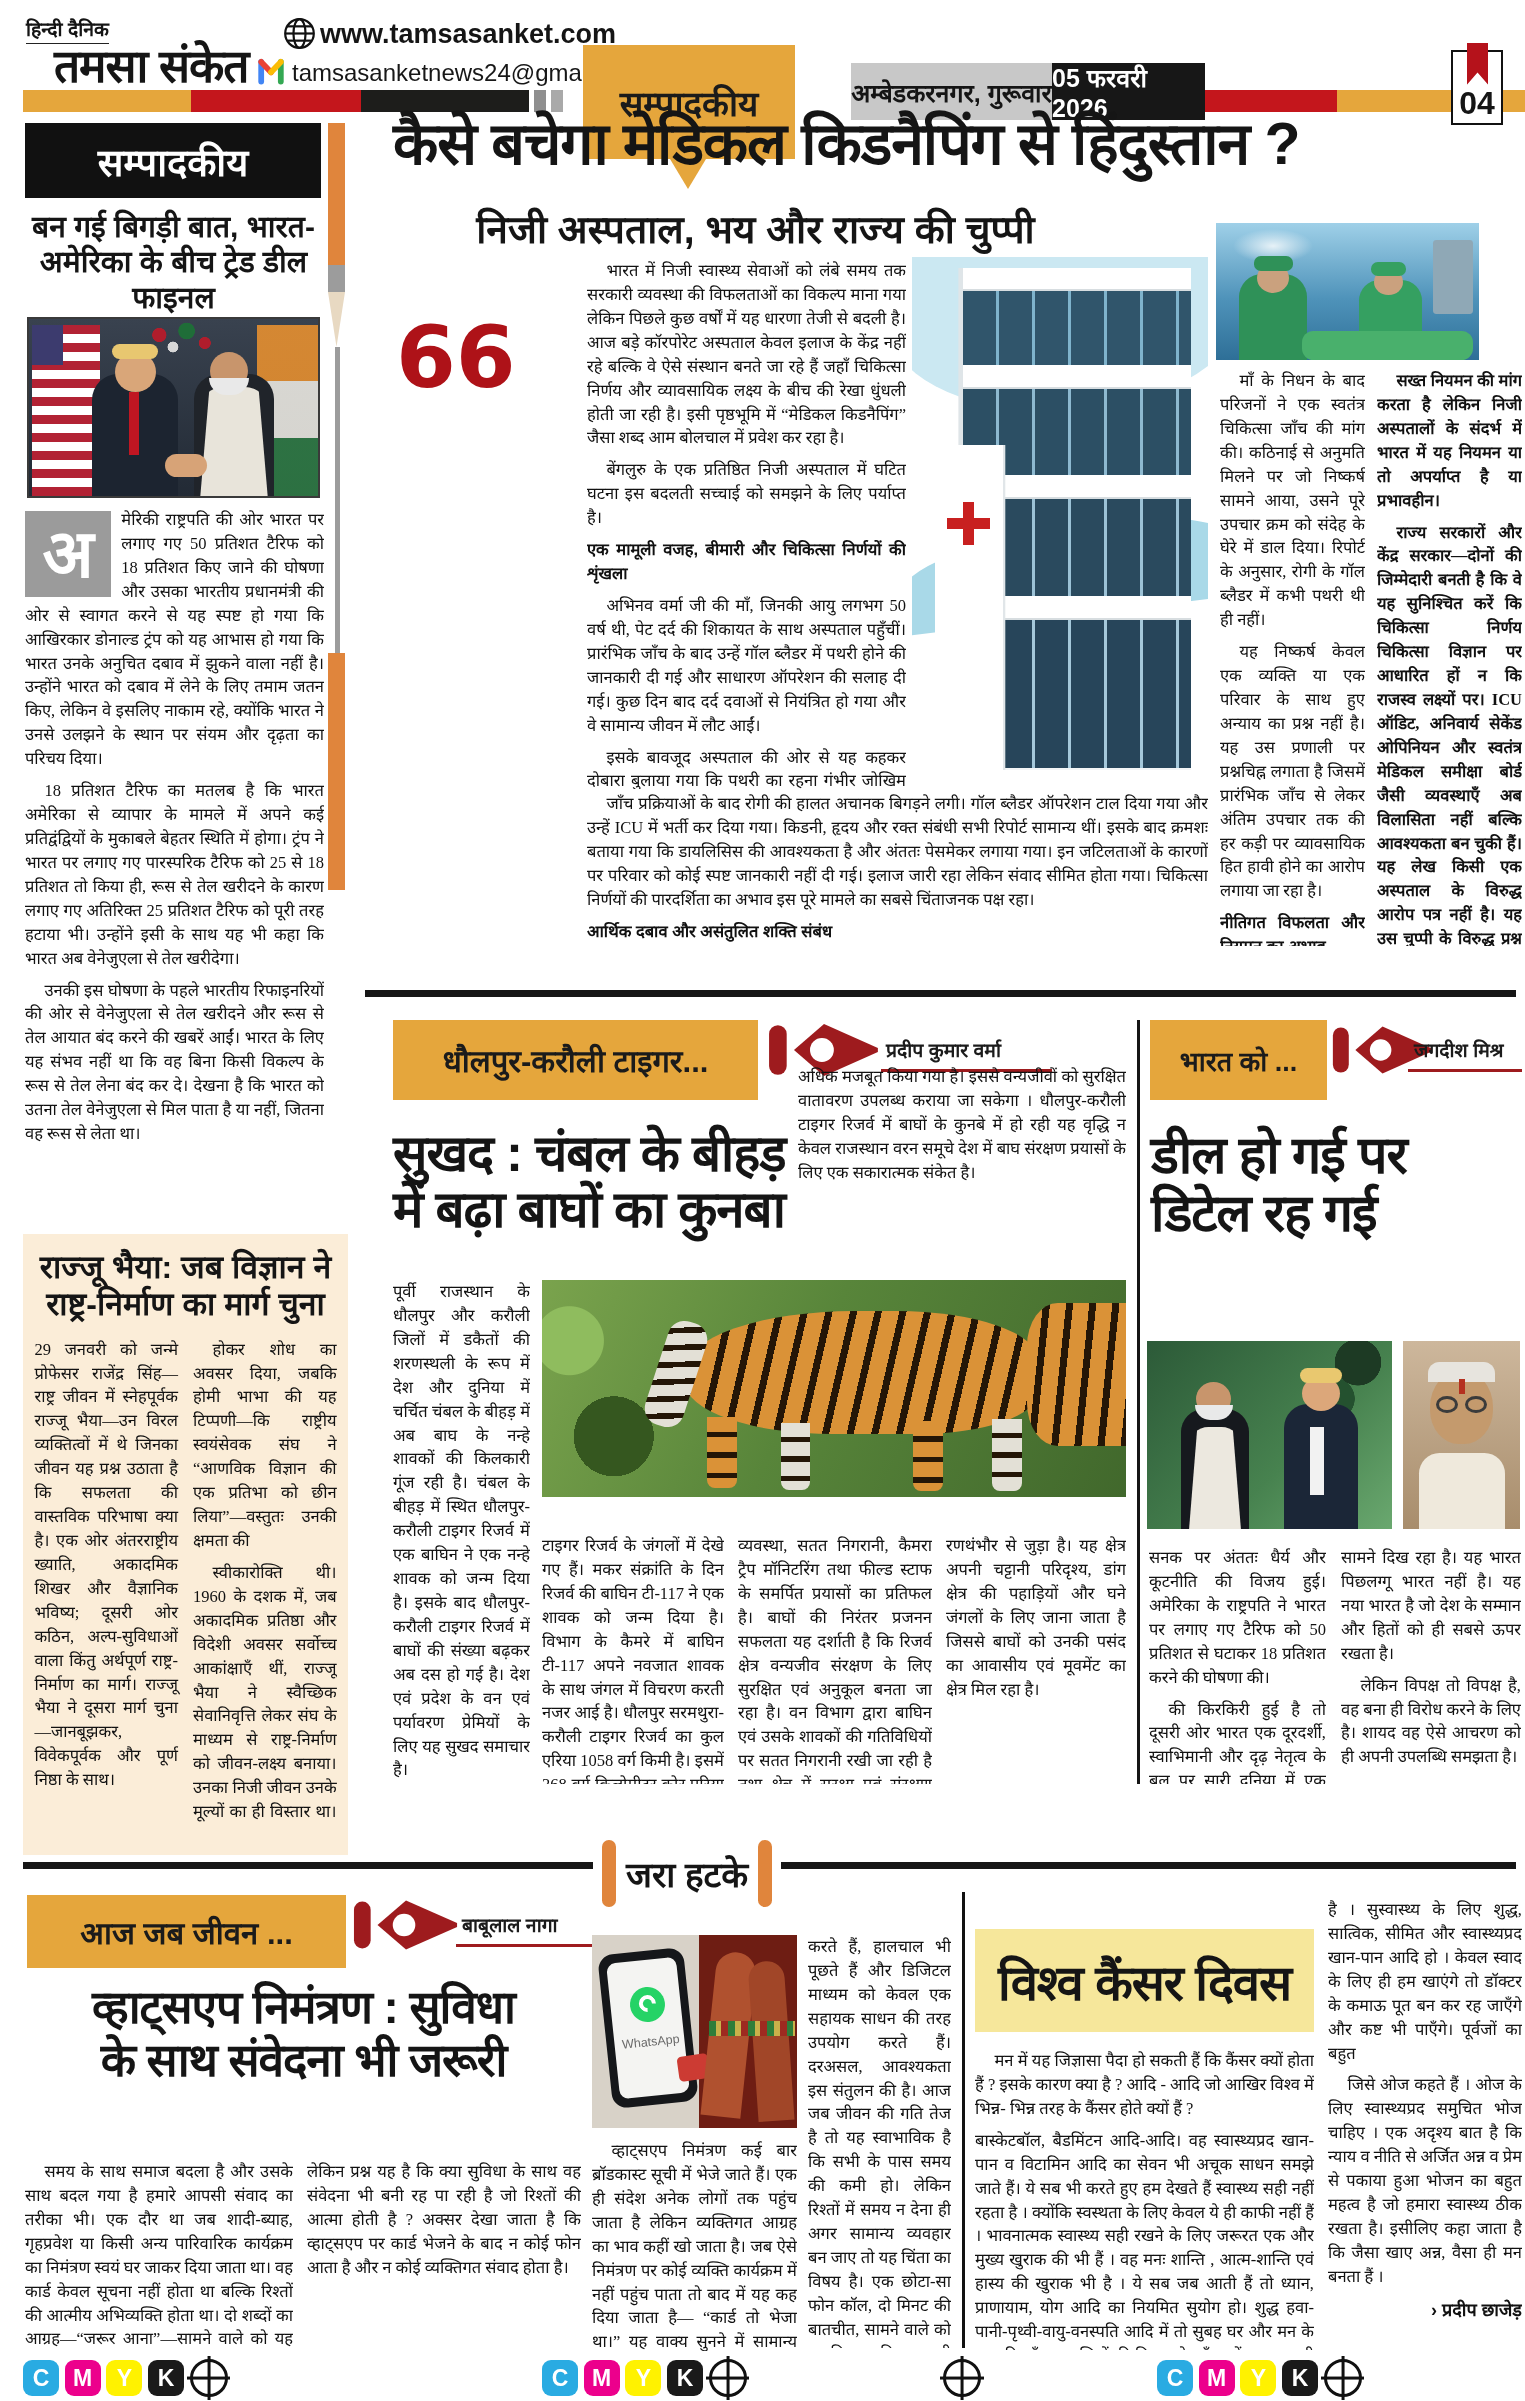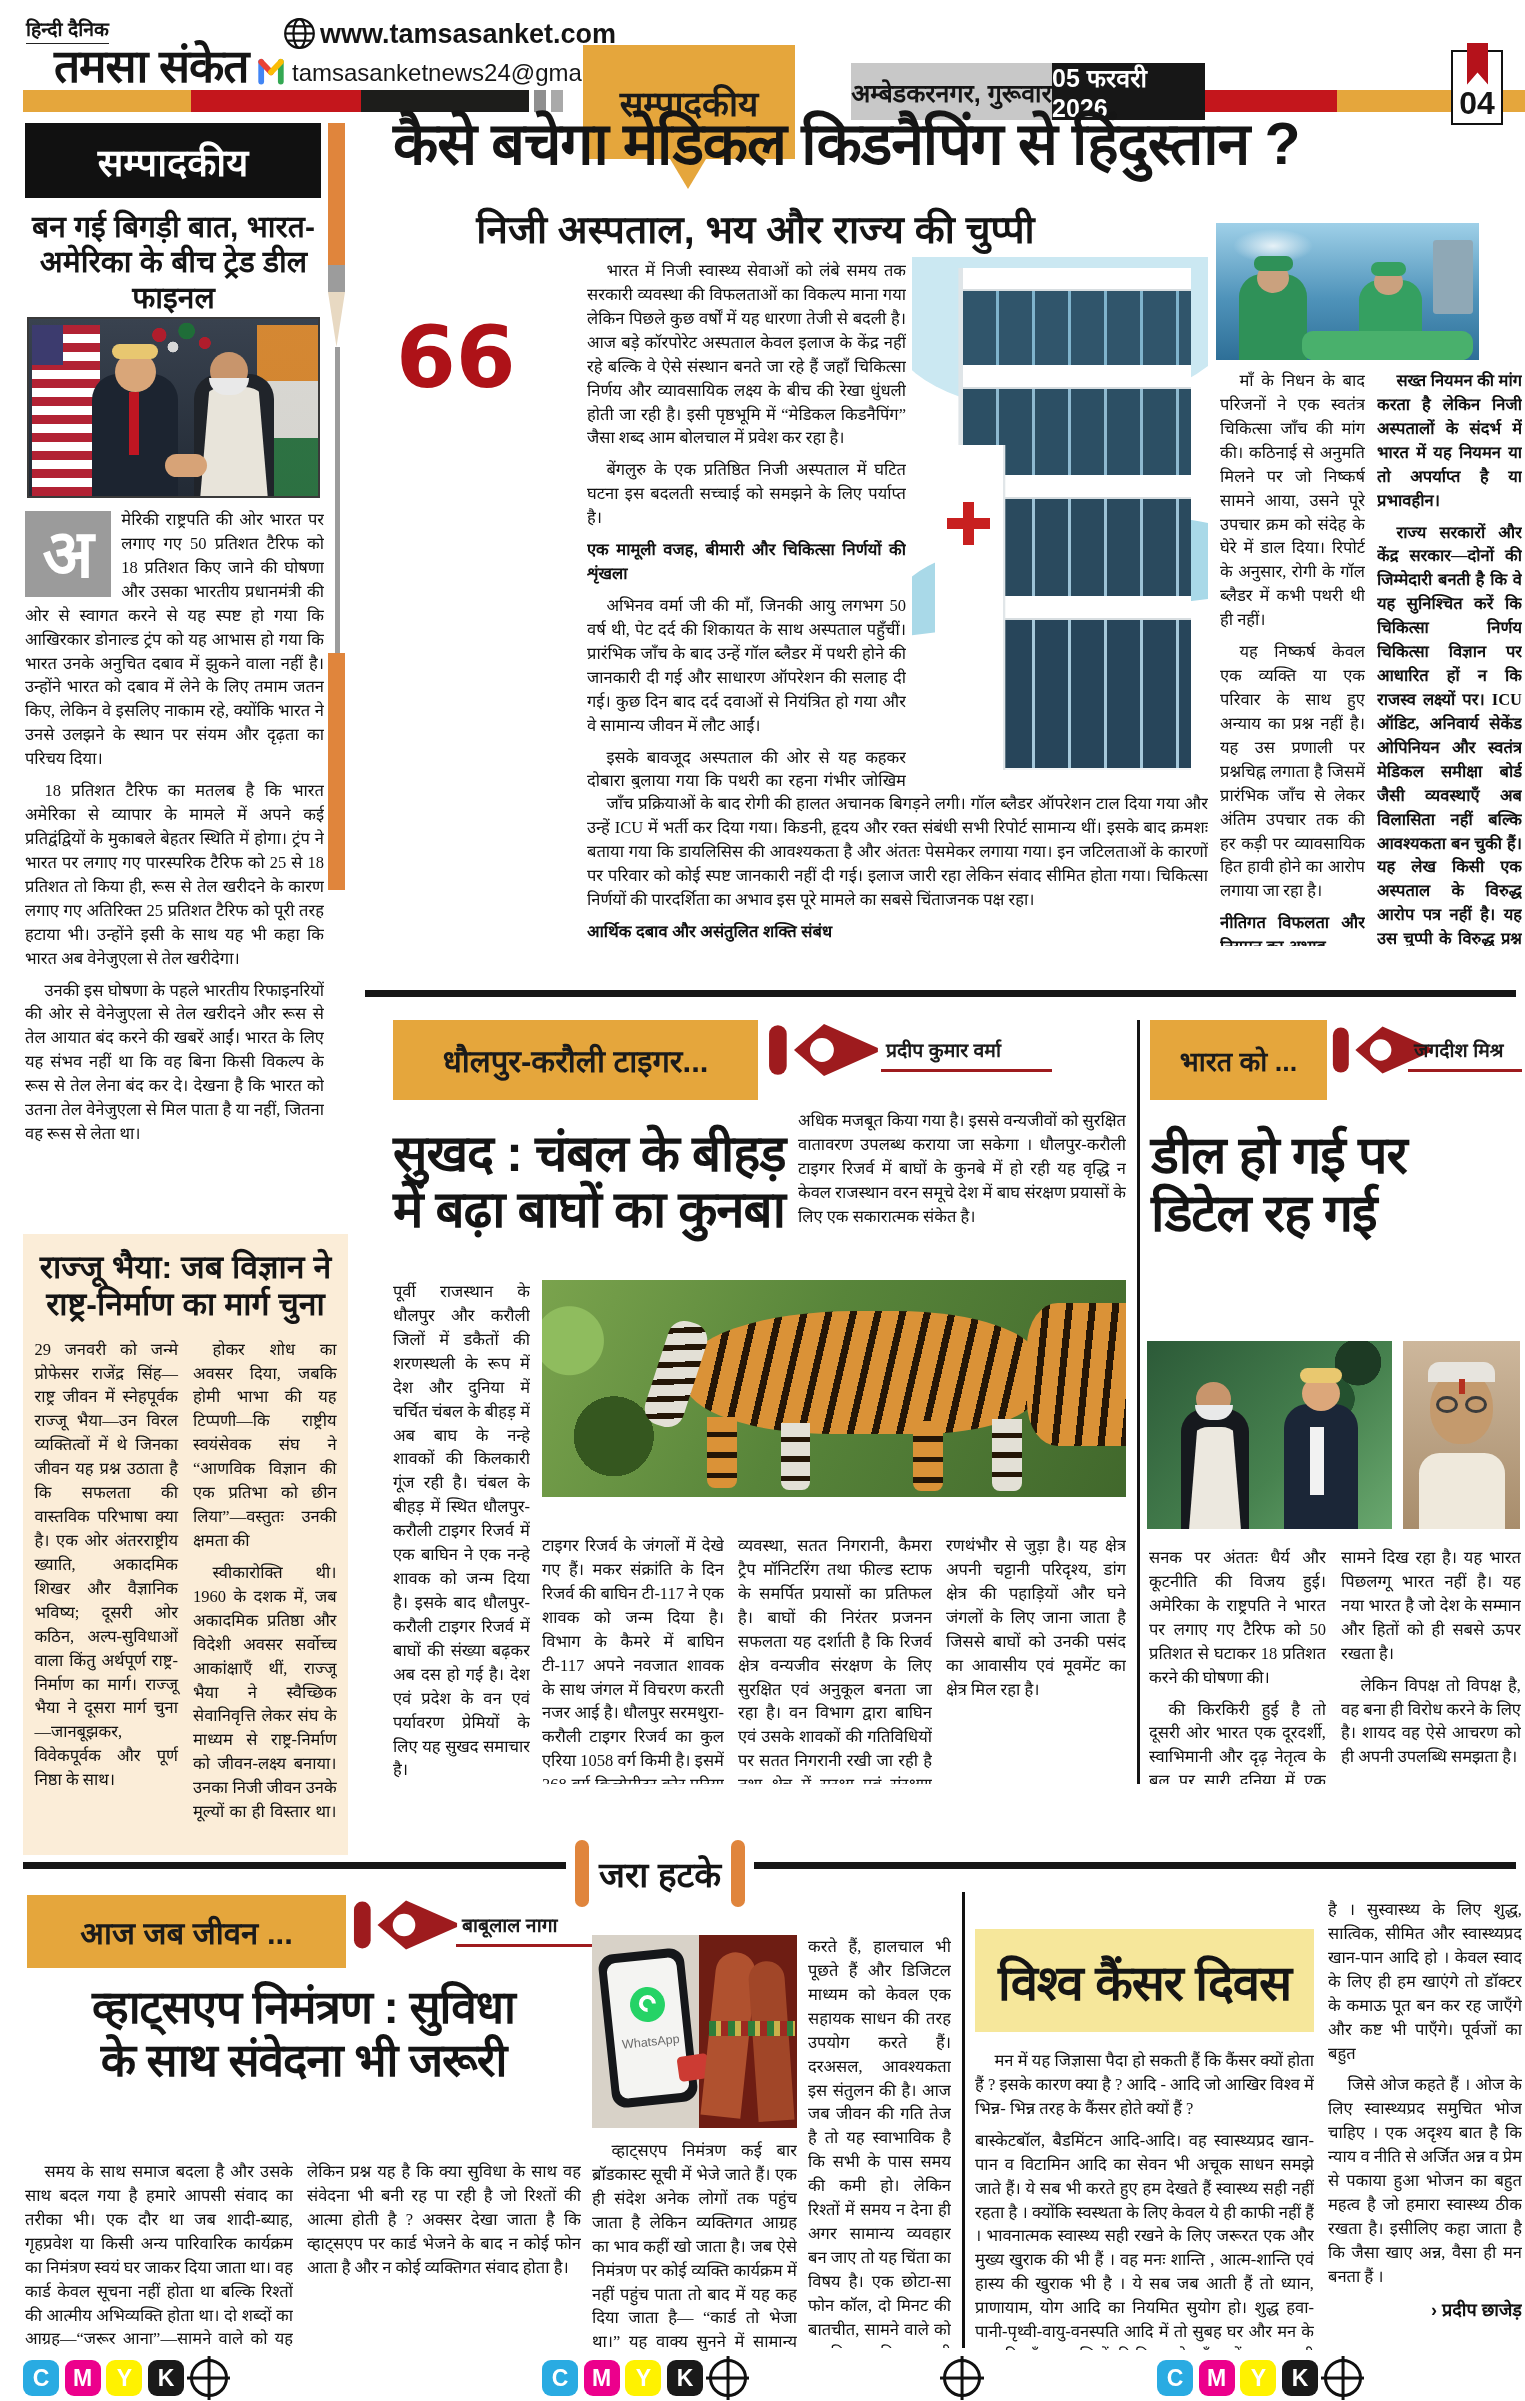--- a/index.html
+++ b/index.html
@@ -204,21 +204,21 @@
       </svg>
   </div>
   <div class="abs author" style="left:886px;top:1036px;">प्रदीप कुमार वर्मा</div>
   <div class="abs redline" style="left:881px;top:1069px;width:171px;"></div>
 
   <div class="abs hd" style="left:393px;top:1126px;width:393px;font-size:51px;line-height:1.1;letter-spacing:-1.1px;">
     <div>सुखद : चंबल के बीहड़</div>
     <div>में बढ़ा बाघों का कुनबा</div>
   </div>
 
-  <div class="col body-txt" style="left:798px;top:1109px;width:328px;height:166px;">
+  <div class="col body-txt" style="left:798px;top:1065px;width:328px;height:166px;">
     <p style="text-indent:0;">अधिक मजबूत किया गया है। इससे वन्यजीवों को सुरक्षित वातावरण उपलब्ध कराया जा सकेगा । धौलपुर-करौली टाइगर रिजर्व में बाघों के कुनबे में हो रही यह वृद्धि न केवल राजस्थान वरन समूचे देश में बाघ संरक्षण प्रयासों के लिए एक सकारात्मक संकेत है।</p>
   </div>
 
   <div class="photo" style="left:542px;top:1280px;width:584px;height:217px;background:linear-gradient(115deg,#7aa34d 0%,#58853a 45%,#41682c 100%);">
     <div class="abs" style="left:-17px;top:-11.4px;width:148px;height:239px;background:radial-gradient(circle at 30% 30%,#8fbc5e 0 34px,transparent 35px),radial-gradient(circle at 60% 70%,#35571f 0 40px,transparent 40px);"></div>
     <div class="abs" style="left:143px;top:31px;width:353px;height:123px;background:repeating-linear-gradient(103deg,#DA9237 0 17px,#241607 17px 24px);border-radius:48% 40% 34% 42%;"></div>
     <div class="abs" style="left:165px;top:137px;width:30px;height:71px;background:repeating-linear-gradient(180deg,#DA9237 0 15px,#241607 15px 20.5px);border-radius:0 0 8px 8px;"></div>
     <div class="abs" style="left:239px;top:143px;width:28.5px;height:67px;background:repeating-linear-gradient(180deg,#e3e0d6 0 13.7px,#241607 13.7px 19.4px);border-radius:0 0 8px 8px;"></div>
     <div class="abs" style="left:371px;top:141px;width:30px;height:70px;background:repeating-linear-gradient(180deg,#DA9237 0 15px,#241607 15px 20.5px);border-radius:0 0 8px 8px;"></div>
     <div class="abs" style="left:450px;top:139px;width:30px;height:72px;background:repeating-linear-gradient(180deg,#e3e0d6 0 13.7px,#241607 13.7px 19.4px);border-radius:0 0 8px 8px;"></div>
@@ -281,21 +281,21 @@
     <p style="text-indent:0;">सनक पर अंततः धैर्य और कूटनीति की विजय हुई। अमेरिका के राष्ट्रपति ने भारत पर लगाए गए टैरिफ को 50 प्रतिशत से घटाकर 18 प्रतिशत करने की घोषणा की।</p>
     <p>की किरकिरी हुई है तो दूसरी ओर भारत एक दूरदर्शी, स्वाभिमानी और दृढ़ नेतृत्व के बल पर सारी दुनिया में एक विजेता के रूप में दुनिया के</p>
   </div>
   <div class="col body-txt" style="left:1341px;top:1546px;width:180px;height:238px;">
     <p style="text-indent:0;">सामने दिख रहा है। यह भारत पिछलग्गू भारत नहीं है। यह नया भारत है जो देश के सम्मान और हितों को ही सबसे ऊपर रखता है।</p>
     <p>लेकिन विपक्ष तो विपक्ष है, वह बना ही विरोध करने के लिए है। शायद वह ऐसे आचरण को ही अपनी उपलब्धि समझता है।</p>
   </div>
 
   <div class="abs rule" style="left:23px;top:1862px;width:1493px;height:7.4px;"></div>
 
-  <div class="abs" style="left:566px;top:1837px;width:188px;height:72px;background:#fff;display:flex;align-items:center;justify-content:center;gap:10.3px;">
+  <div class="abs" style="left:593px;top:1837px;width:188px;height:72px;background:#fff;display:flex;align-items:center;justify-content:center;gap:10.3px;">
     <div style="width:13.7px;height:67px;background:#E0853C;border-radius:6.8px;"></div>
     <div class="hd" style="font-size:35px;white-space:nowrap;">जरा हटके</div>
     <div style="width:13.7px;height:67px;background:#E0853C;border-radius:6.8px;"></div>
   </div>
 
   <div class="abs kicker" style="left:27px;top:1895px;width:319px;height:73px;font-size:31px;">आज जब जीवन ...</div>
   <div class="abs pen-wrap" style="left:352px;top:1891px;width:108px;height:86px;">
     <svg viewBox="0 0 220 120" width="108" height="68">
         <rect x="4" y="12" width="34" height="96" rx="17" fill="#9E1B1E"></rect>
         <path d="M52 60 L110 10 L214 56 L214 64 L110 110 Z" fill="#9E1B1E"></path>

